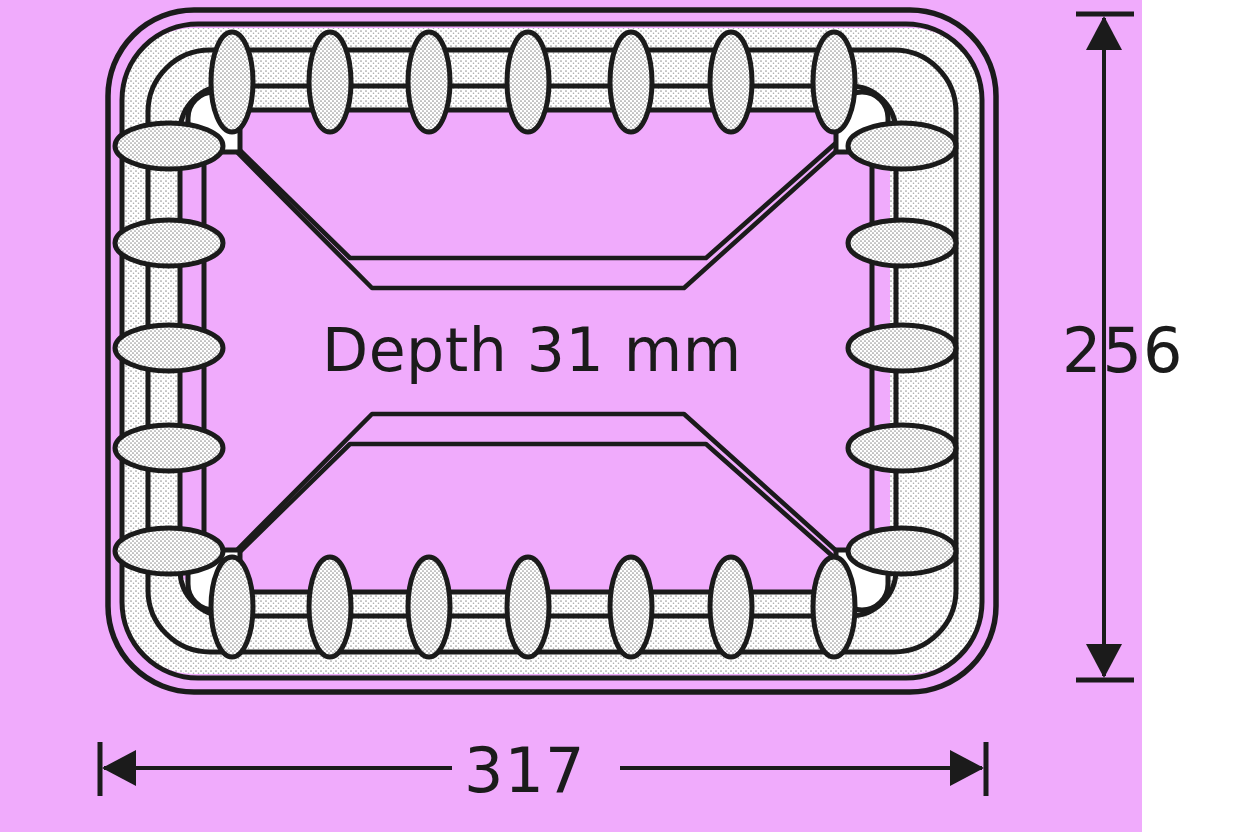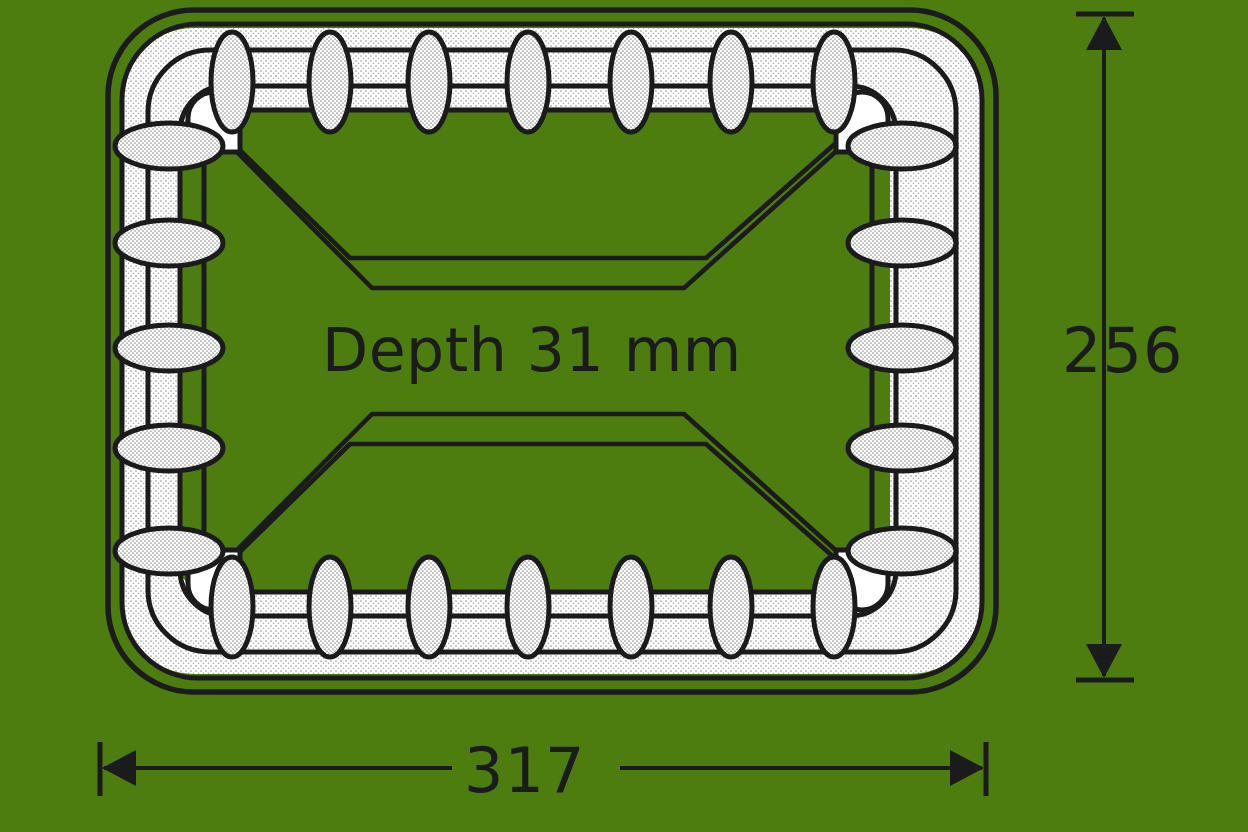--- a/index.html
+++ b/index.html
@@ -8,23 +8,23 @@
     background: #ffffff;
   }
   body {
     width: 1248px;
     height: 832px;
     overflow: hidden;
     font-family: "DejaVu Sans", sans-serif;
   }
   #stage {
     position: relative;
-    width: 1248px;
+    width: 1142px;
     height: 832px;
-    background: #4d7c0f;
+    background: #f0abfc;
   }
   #drawing {
     position: absolute;
     left: 0;
     top: 0;
     width: 1248px;
     height: 832px;
   }
   .depth-text {
     font-family: "DejaVu Sans", sans-serif;

